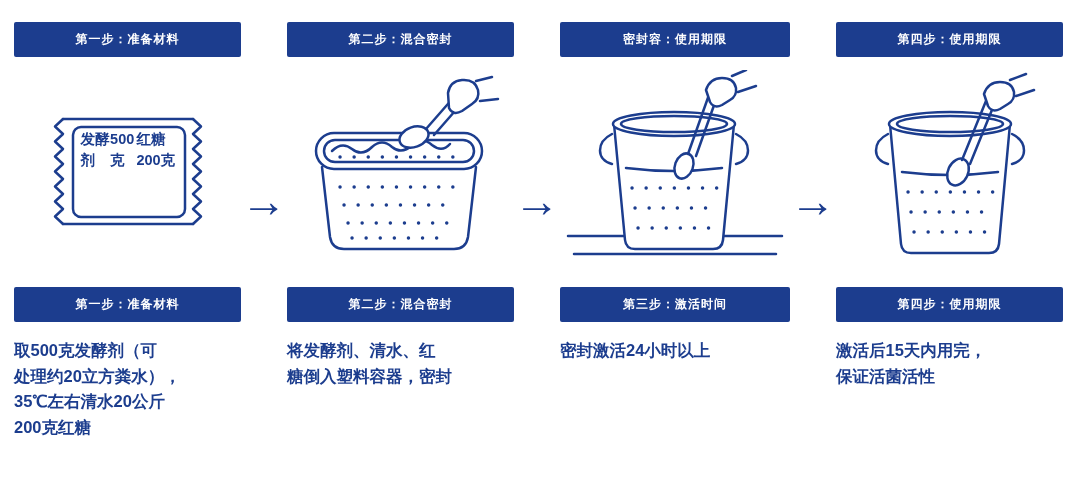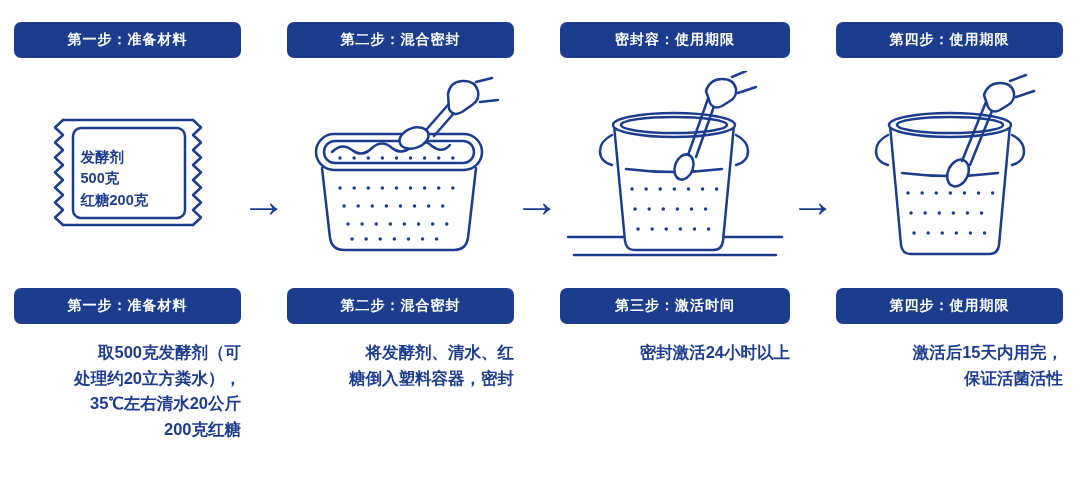--- a/index.html
+++ b/index.html
@@ -32,50 +32,50 @@
     font-size:46px;
     font-weight:bold;
     color:var(--navy);
     line-height:1;
     user-select:none;
   }
   .banner {
     background:var(--navy);
     color:#ffffff;
     font-weight:bold;
-    font-size:14px;
+    font-size:12px;
     text-align:center;
-    border-radius:7px;
+    border-radius:2px;
     padding:9px 2px;
     letter-spacing:1px;
     white-space:nowrap;
   }
   .illustration {
     height:230px;
     display:flex;
     align-items:center;
     justify-content:center;
     position:relative;
   }
   .desc {
     margin-top:16px;
     color:var(--navy);
     font-weight:bold;
     font-size:16.5px;
-    text-align:right;
+    text-align:left;
     line-height:1.55;
     white-space:pre-line;
   }
   .packet { position:relative; width:190px; height:150px; }
   .packet-text {
     position:absolute;
     left:48px; top:32px;
     width:102px; height:98px;
     display:flex;
-    flex-direction:column;
+    flex-direction:row;
     justify-content:center;
     color:var(--navy);
     font-weight:bold;
     font-size:14.5px;
     line-height:1.45;
     text-align:left;
   }
   svg .ln { fill:none; stroke:var(--navy); stroke-width:2.5; stroke-linecap:round; stroke-linejoin:round; }
   svg .lnw { fill:#ffffff; stroke:var(--navy); stroke-width:2.5; stroke-linecap:round; stroke-linejoin:round; }
   svg .dots { fill:none; stroke:var(--navy); stroke-width:3.4; stroke-linecap:round; stroke-dasharray:0.1 14; }

